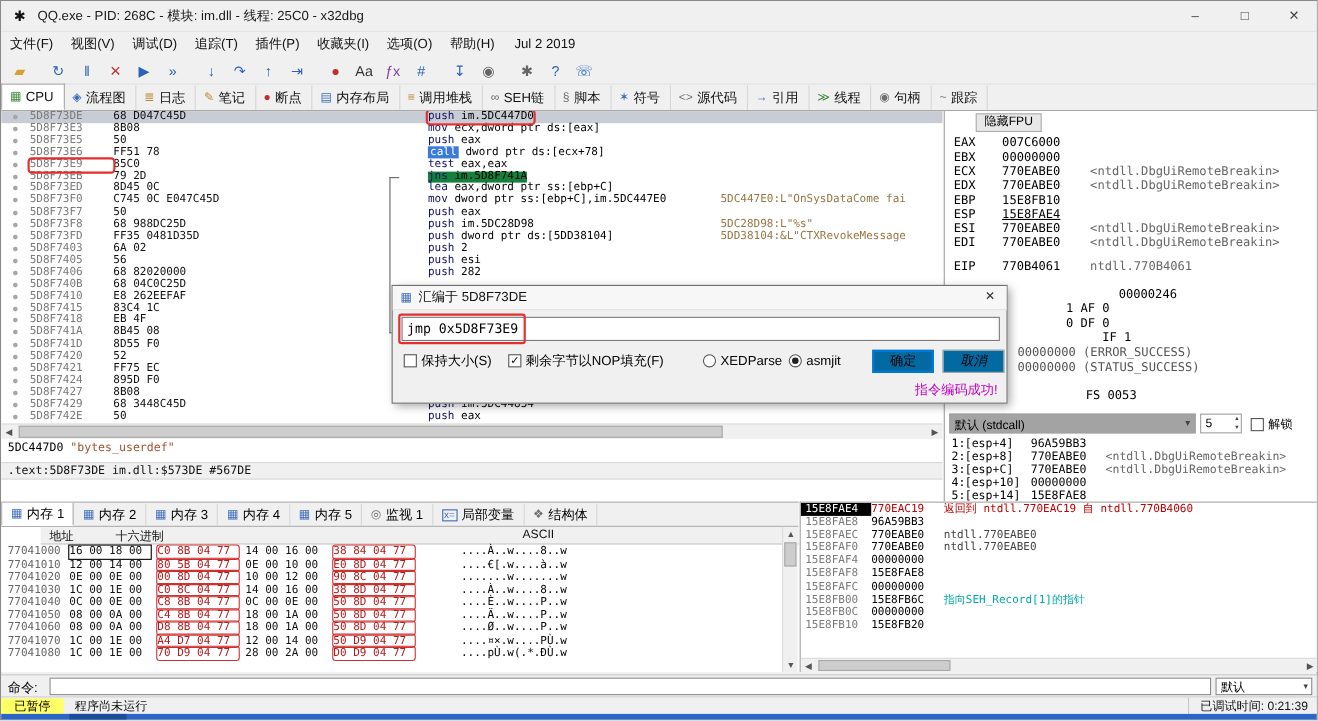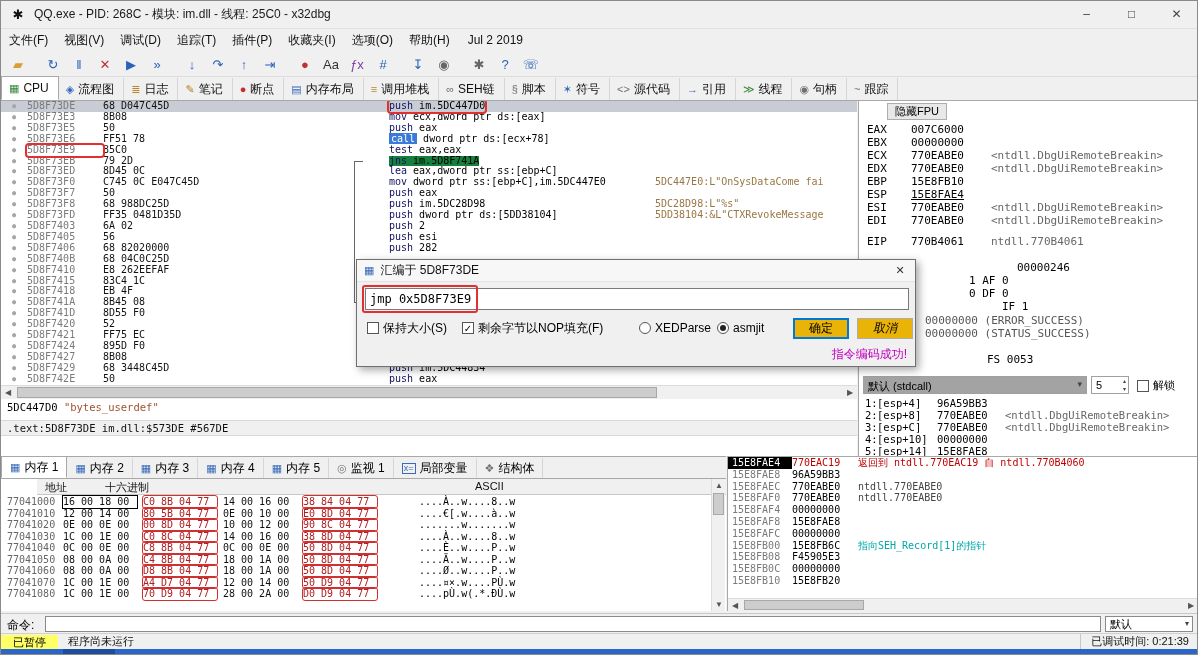--- a/index.html
+++ b/index.html
@@ -101,21 +101,21 @@
   .dclose { position:absolute; right:0; top:0; width:30px; height:21px; text-align:center; line-height:21px; font-size:11px; color:#333; }
   .dinput { position:absolute; left:8px; top:28px; width:544px; height:22px; background:#fff; border:1px solid #7a7a7a; font-family:"DejaVu Sans Mono", monospace; font-size:12px; padding:0 4px; color:#000; }
   .inputbox-annot { position:absolute; left:5px; top:25px; width:116px; height:28px; border:2px solid #e03030; border-radius:3px; pointer-events:none; z-index:5; }
   .dctrls { position:absolute; left:0; top:58px; width:560px; height:22px; font-size:12px; }
   .dchk { position:absolute; display:flex; align-items:center; gap:4px; height:20px; }
   .dchk1 { left:10px; } .dchk2 { left:105px; }
   .drad { position:absolute; display:flex; align-items:center; gap:4px; height:20px; }
   .drad1 { left:282px; } .drad2 { left:360px; }
   .rdot { width:12px; height:12px; border:1px solid #555; border-radius:50%; background:#fff; position:relative; }
   .rdot.on:after { content:""; position:absolute; left:2px; top:2px; width:6px; height:6px; border-radius:50%; background:#222; }
-  .dbtn { position:absolute; top:0; width:56px; height:21px; background:#eab308; border:1px solid #adadad; font-size:12px; text-align:center; line-height:19px; }
+  .dbtn { position:absolute; top:0; width:56px; height:21px; background:#0369a1; border:1px solid #adadad; font-size:12px; text-align:center; line-height:19px; }
   .dbtn.ok { left:436px; border:2px solid #0078d7; line-height:17px; }
   .dbtn.cancel { left:500px;font-style:italic; }
   .dstatus { position:absolute; right:8px; top:86px; font-size:12px; color:#c000c0; }
 
   
   .dumparea { position:absolute; left:0; top:455px; width:725px; height:155px; background:#fff; border-top:1px solid #a8a8a8; overflow:hidden; }
   .btabbar { position:absolute; left:0; top:0; width:725px; height:22px; background:#f0f0f0; border-bottom:1px solid #a8a8a8; display:flex; align-items:flex-end; }
   .btab { display:flex; align-items:center; gap:4px; font-size:12px; padding:2px 8px; height:20px; border-right:1px solid #d6d6d6; }
   .btab.active { background:#fff; border:1px solid #a8a8a8; border-bottom:1px solid #fff; height:22px; }
   .dumphead { position:absolute; left:0; top:22px; width:725px; height:16px; background:#f0f0f0; border-bottom:1px solid #c8c8c8; font-size:11px; color:#111;margin-left:36px; }
@@ -871,25 +871,20 @@
         <span class="scomment"></span>
       </div>
 
       <div class="srow">
         <span class="saddr">15E8FB00</span>
         <span class="sval">15E8FB6C</span>
         <span class="scomment scyan">指向SEH_Record[1]的指针</span>
       </div>
 
 
-      <div class="srow">
-        <span class="saddr">15E8FB08</span>
-        <span class="sval">F45905E3</span>
-        <span class="scomment"></span>
-      </div>
 
       <div class="srow">
         <span class="saddr">15E8FB0C</span>
         <span class="sval">00000000</span>
         <span class="scomment"></span>
       </div>
 
       <div class="srow">
         <span class="saddr">15E8FB10</span>
         <span class="sval">15E8FB20</span>

